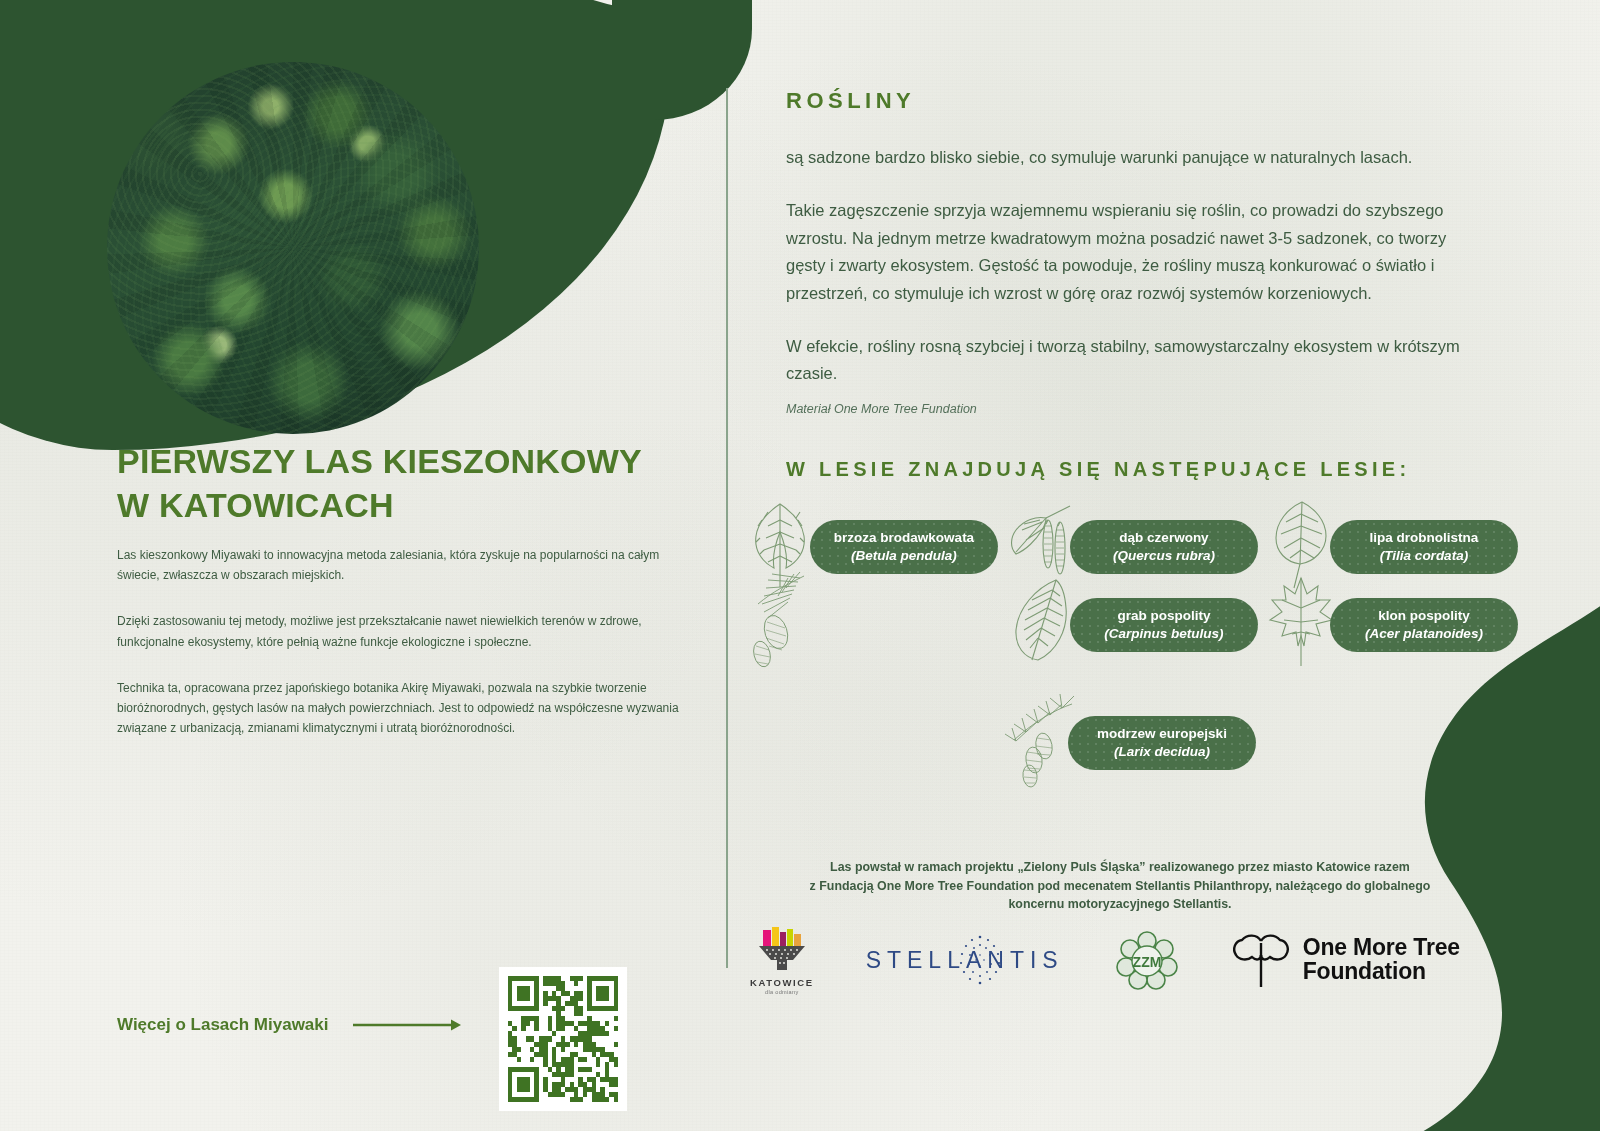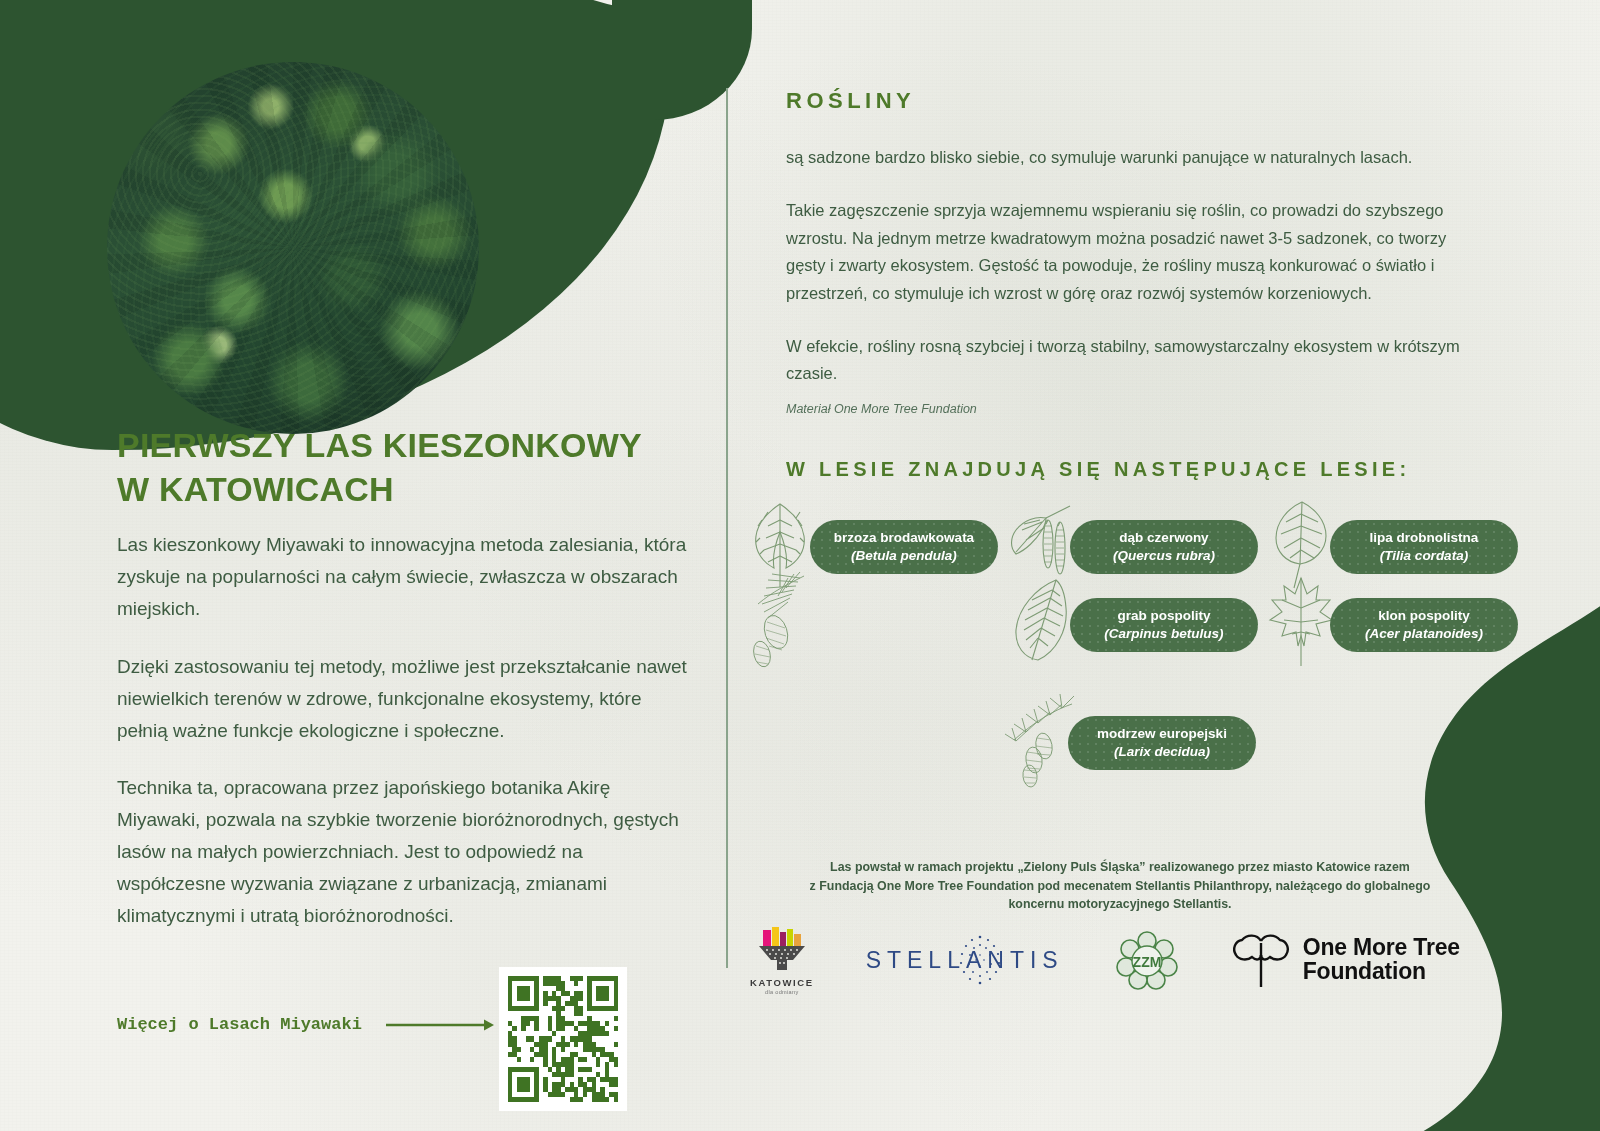--- a/index.html
+++ b/index.html
@@ -72,32 +72,32 @@
   .forest-circle::before{
     content:""; position:absolute; inset:0; opacity:.55;
     background-image:
       repeating-radial-gradient(circle at 25% 30%, rgba(130,170,100,.18) 0 2px, transparent 2px 7px),
       repeating-radial-gradient(circle at 70% 65%, rgba(90,140,80,.16) 0 2px, transparent 2px 8px),
       repeating-conic-gradient(from 10deg at 50% 50%, rgba(15,35,25,.22) 0deg 6deg, transparent 6deg 14deg);
   }
 
   
   .left-col{
-    position:absolute; left:117px; top:424px; width:575px; z-index:6;
+    position:absolute; left:117px; top:440px; width:575px; z-index:6;
   }
   .main-title{
     font-size:34px; font-weight:bold; color:#4e7a2a; line-height:1.28;
     letter-spacing:.2px; margin-bottom:18px;
   }
   .body-par{
-    font-size:19px; color:#3e5c42; line-height:1.68; margin-bottom:26px;
+    font-size:12px; color:#3e5c42; line-height:1.68; margin-bottom:26px;
   }
   .cta-row{
     position:absolute; left:117px; top:1015px; z-index:6;
-    display:flex; align-items:center; gap:24px;font-family:Liberation Mono, monospace;
+    display:flex; align-items:center; gap:24px;
   }
   .cta-text{ font-size:17px; font-weight:bold; color:#4e7a2a; }
   .cta-arrow{ display:block; }
 
   
   .qr-box{
     position:absolute; left:499px; top:967px; width:128px; height:144px;
     background:#ffffff; z-index:6; padding:9px;
   }
   .qr-grid{

